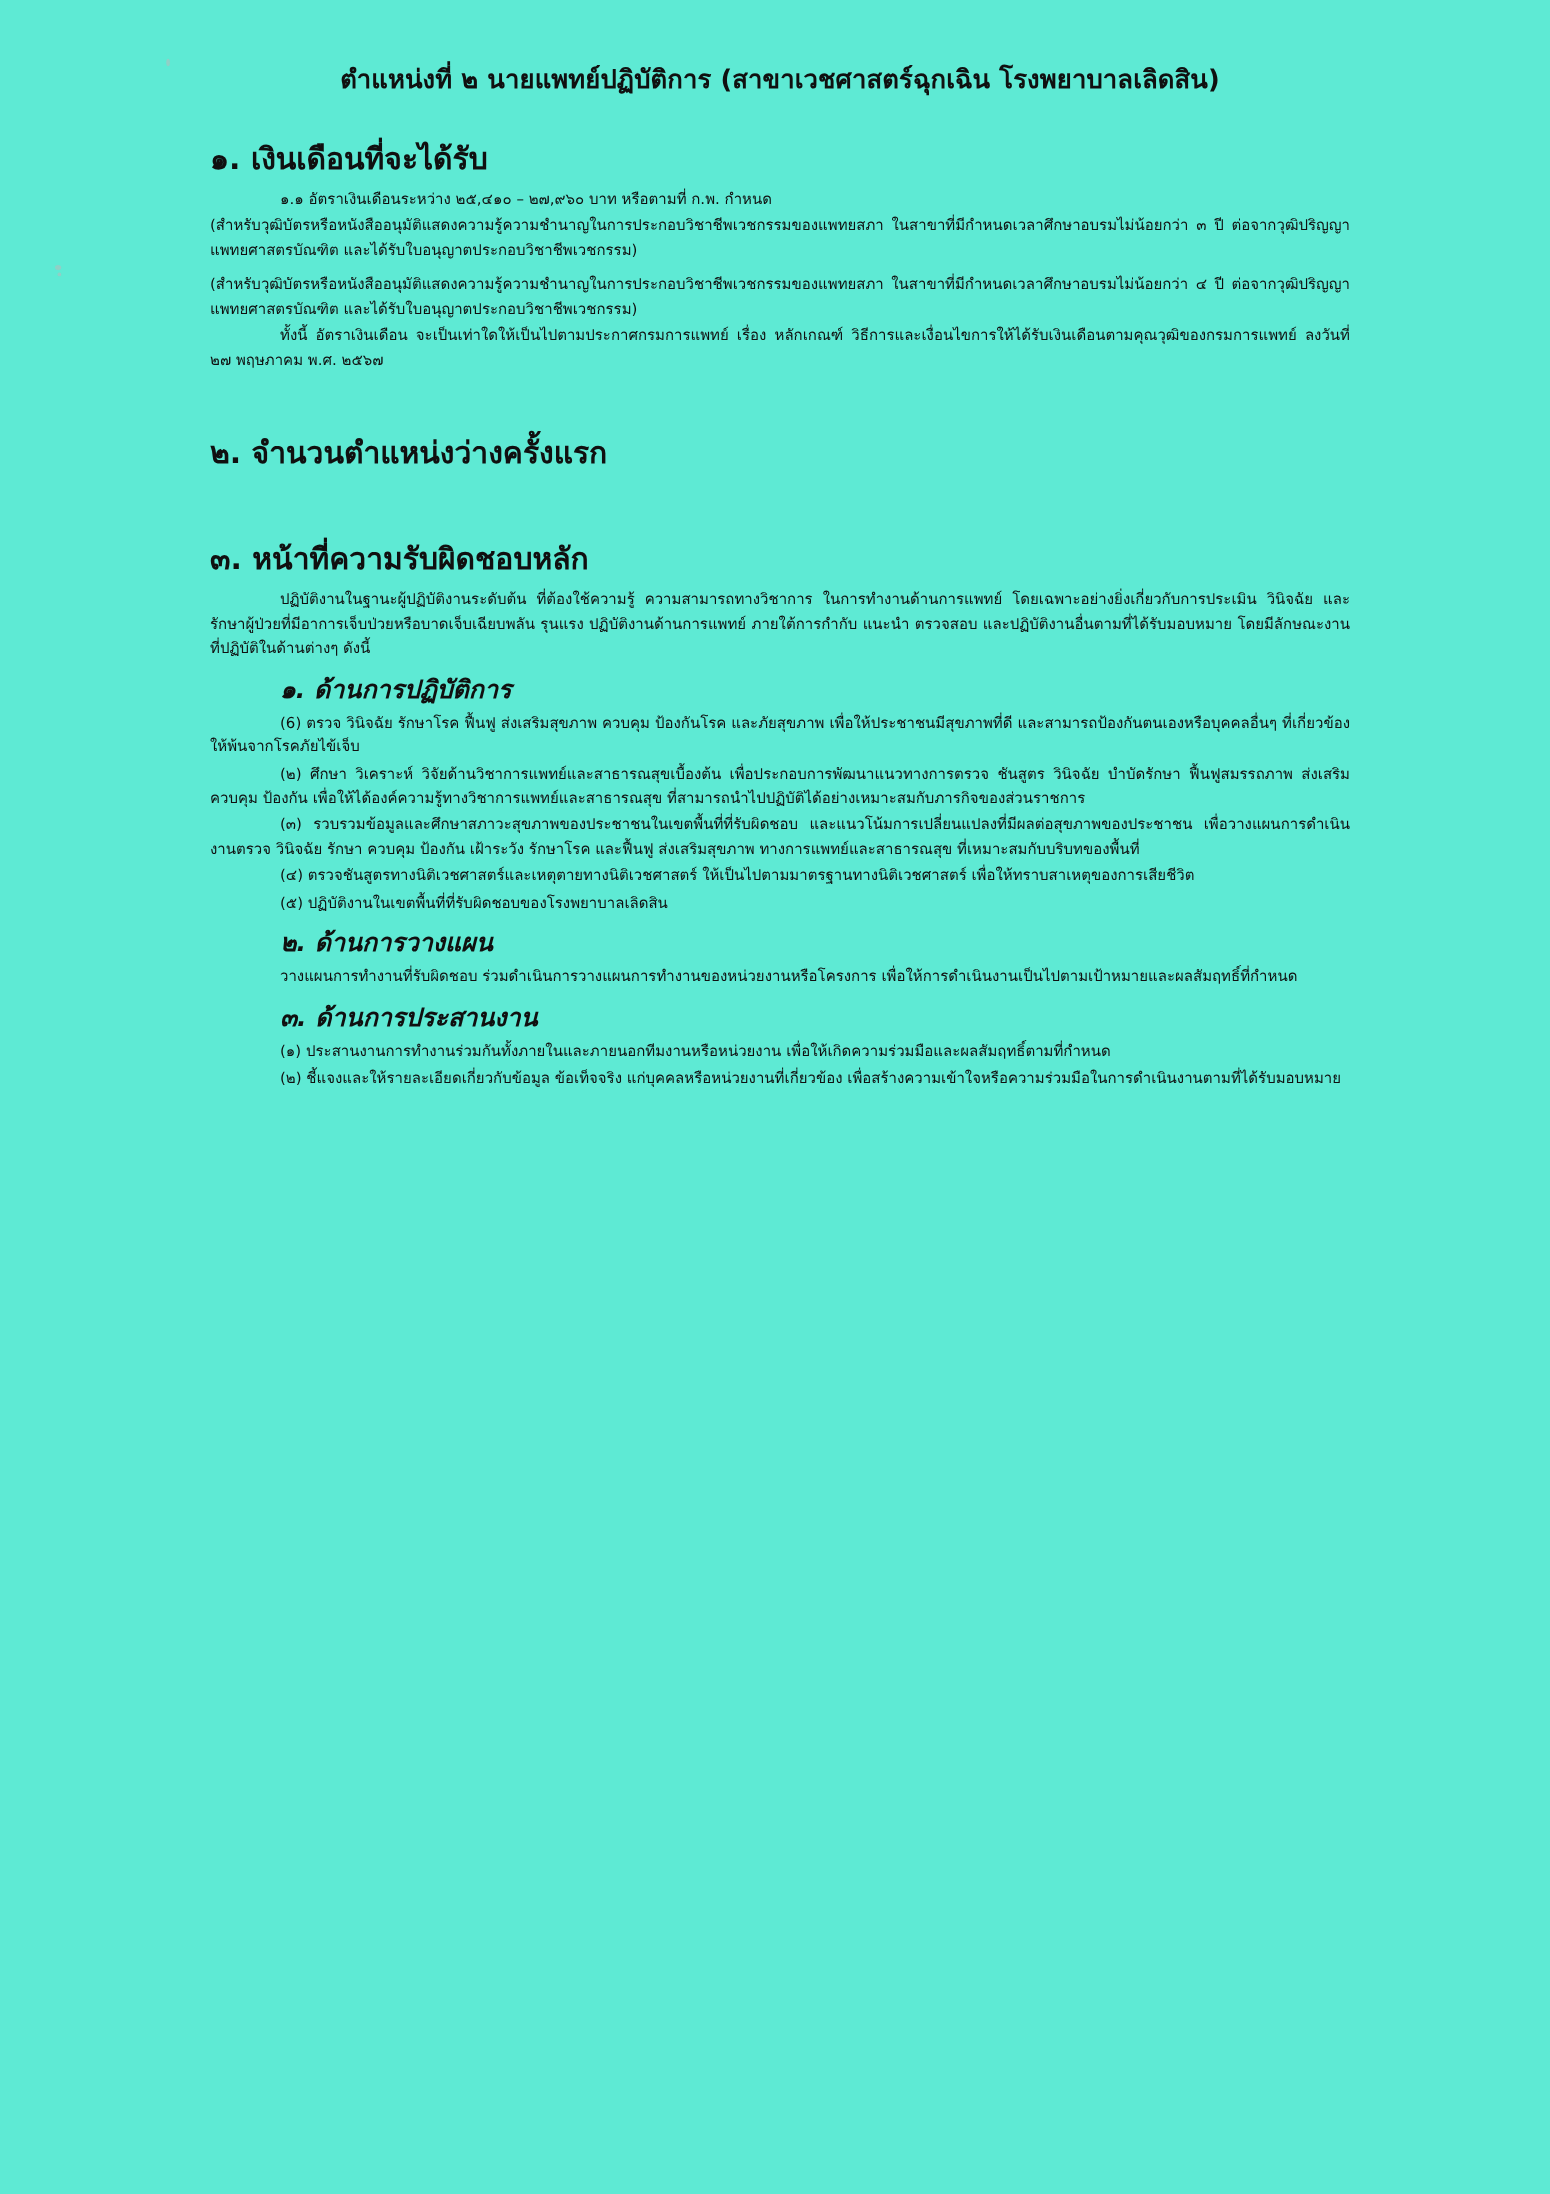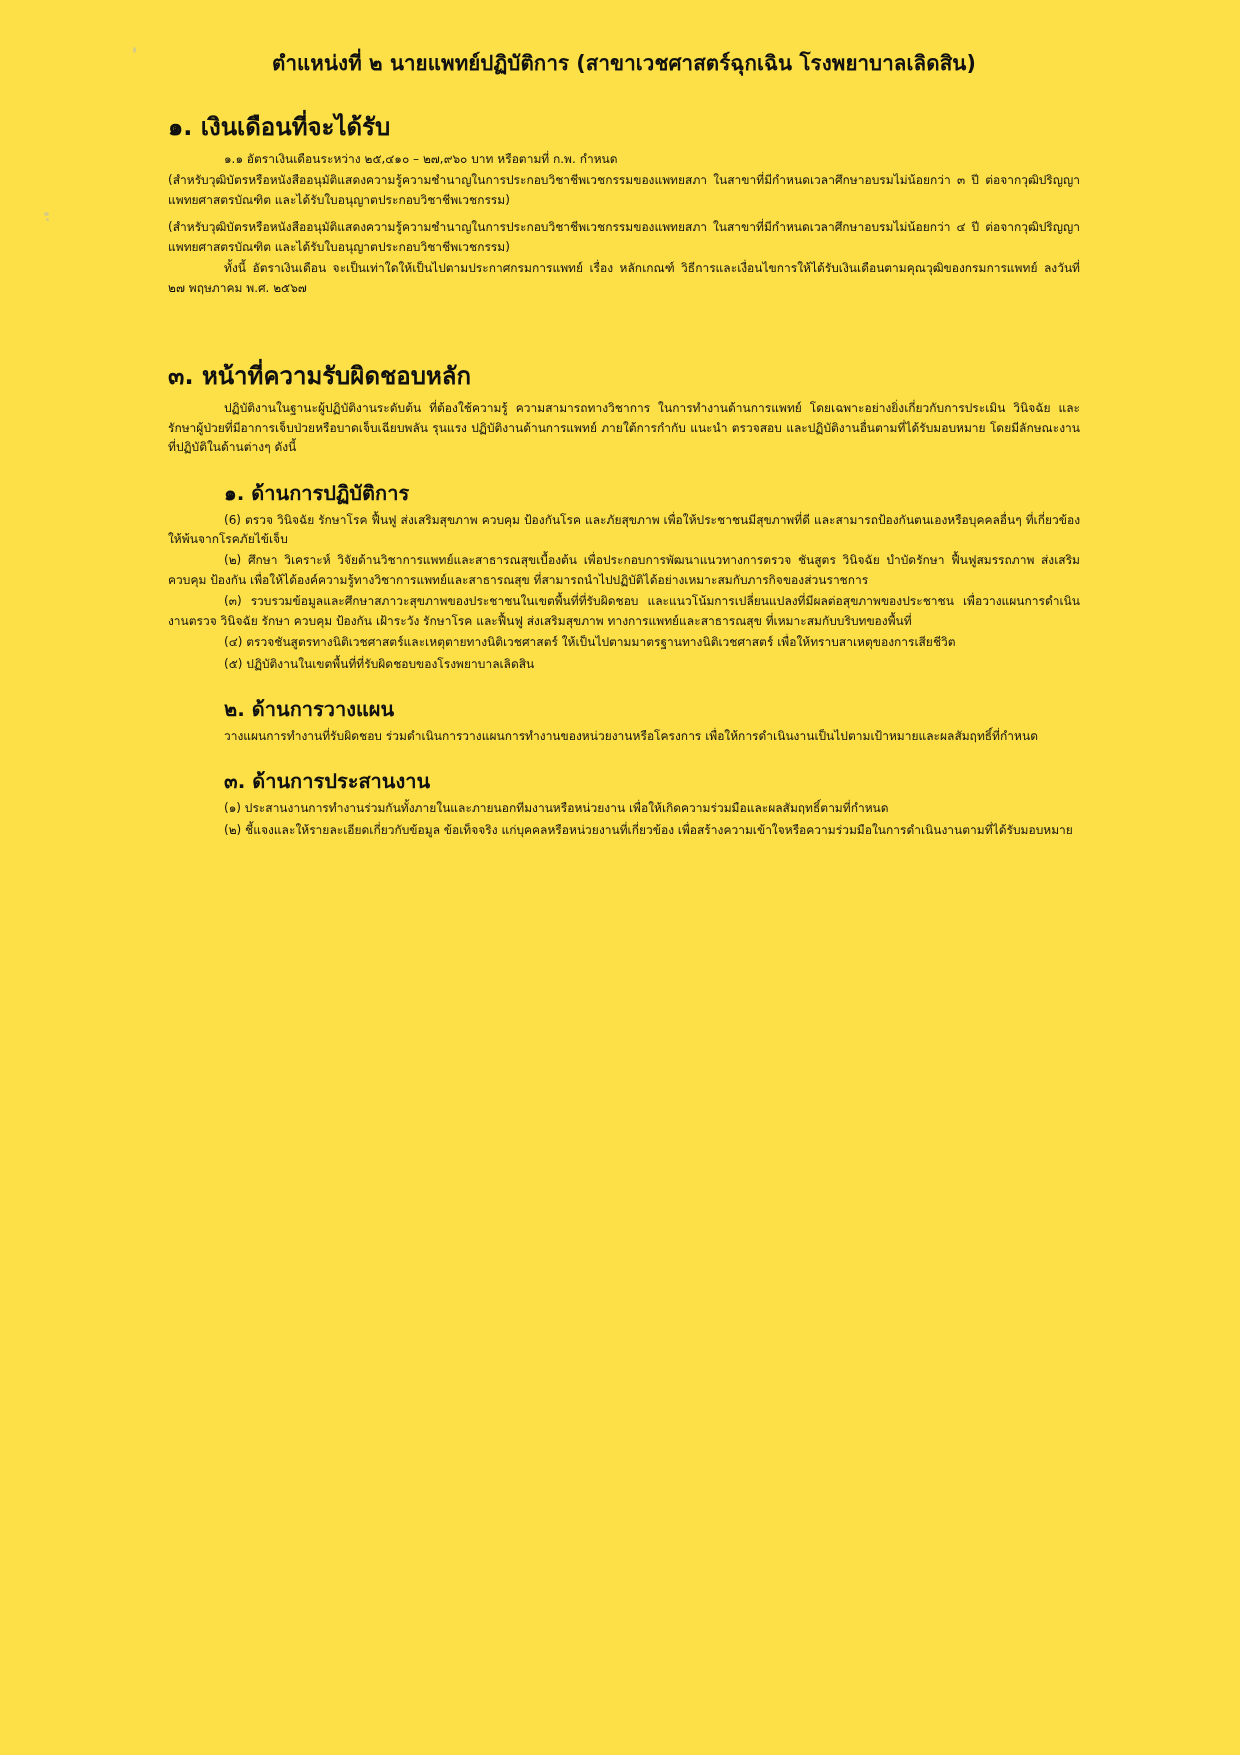--- a/index.html
+++ b/index.html
@@ -11,21 +11,21 @@
     width: 1240px;
     height: 1755px;
     font-family: "DejaVu Sans", sans-serif;
     color: #101010;
     position: relative;
     overflow: hidden;
   }
   .page {
     position: absolute;
     inset: 0;
-    background: #fde047;
+    background: #5eead4;
   }
   .content {
     position: absolute;
     left: 168px;
     top: 48px;
     width: 912px;
   }
   .doc-title {
     text-align: center;
     font-size: 20.5px;
@@ -38,23 +38,24 @@
     font-size: 24px;
     font-weight: bold;
     line-height: 1.55;
     margin-top: 30px;
     margin-bottom: 4px;
   }
   .subheading {
     font-size: 20px;
     font-weight: bold;
     line-height: 1.6;
-    margin-top: 19px;
+    margin-top: 6px;
     margin-bottom: 2px;
     text-indent: 56px;
+    font-style: italic;
   }
   p.para {
     font-size: 12px;
     line-height: 1.62;
     margin: 0 0 2px 0;
     text-align: justify;
     text-justify: inter-word;
   }
   p.indent {
     text-indent: 56px;
@@ -90,20 +91,21 @@
       <p class="para indent">๑.๑ อัตราเงินเดือนระหว่าง ๒๕,๔๑๐ – ๒๗,๙๖๐ บาท หรือตามที่ ก.พ. กำหนด</p>
       <p class="para noindent">(สำหรับวุฒิบัตรหรือหนังสืออนุมัติแสดงความรู้ความชำนาญในการประกอบวิชาชีพเวชกรรมของแพทยสภา ในสาขาที่มีกำหนดเวลาศึกษาอบรมไม่น้อยกว่า ๓ ปี ต่อจากวุฒิปริญญาแพทยศาสตรบัณฑิต และได้รับใบอนุญาตประกอบวิชาชีพเวชกรรม)</p>
       <div class="gap-sm"></div>
       <p class="para noindent">(สำหรับวุฒิบัตรหรือหนังสืออนุมัติแสดงความรู้ความชำนาญในการประกอบวิชาชีพเวชกรรมของแพทยสภา ในสาขาที่มีกำหนดเวลาศึกษาอบรมไม่น้อยกว่า ๔ ปี ต่อจากวุฒิปริญญาแพทยศาสตรบัณฑิต และได้รับใบอนุญาตประกอบวิชาชีพเวชกรรม)</p>
       <p class="para indent">ทั้งนี้ อัตราเงินเดือน จะเป็นเท่าใดให้เป็นไปตามประกาศกรมการแพทย์ เรื่อง หลักเกณฑ์ วิธีการและเงื่อนไขการให้ได้รับเงินเดือนตามคุณวุฒิของกรมการแพทย์ ลงวันที่ ๒๗ พฤษภาคม พ.ศ. ๒๕๖๗</p>
     </div>
 
     <div class="gap-md"></div>
 
     <div>
+      <div class="heading">๒. จำนวนตำแหน่งว่างครั้งแรก</div>
     </div>
 
     <div class="gap-md"></div>
 
     <div>
       <div class="heading">๓. หน้าที่ความรับผิดชอบหลัก</div>
       <p class="para indent">ปฏิบัติงานในฐานะผู้ปฏิบัติงานระดับต้น ที่ต้องใช้ความรู้ ความสามารถทางวิชาการ ในการทำงานด้านการแพทย์ โดยเฉพาะอย่างยิ่งเกี่ยวกับการประเมิน วินิจฉัย และรักษาผู้ป่วยที่มีอาการเจ็บป่วยหรือบาดเจ็บเฉียบพลัน รุนแรง ปฏิบัติงานด้านการแพทย์ ภายใต้การกำกับ แนะนำ ตรวจสอบ และปฏิบัติงานอื่นตามที่ได้รับมอบหมาย โดยมีลักษณะงานที่ปฏิบัติในด้านต่างๆ ดังนี้</p>
 
       <div>
         <div class="subheading">๑. ด้านการปฏิบัติการ</div>

